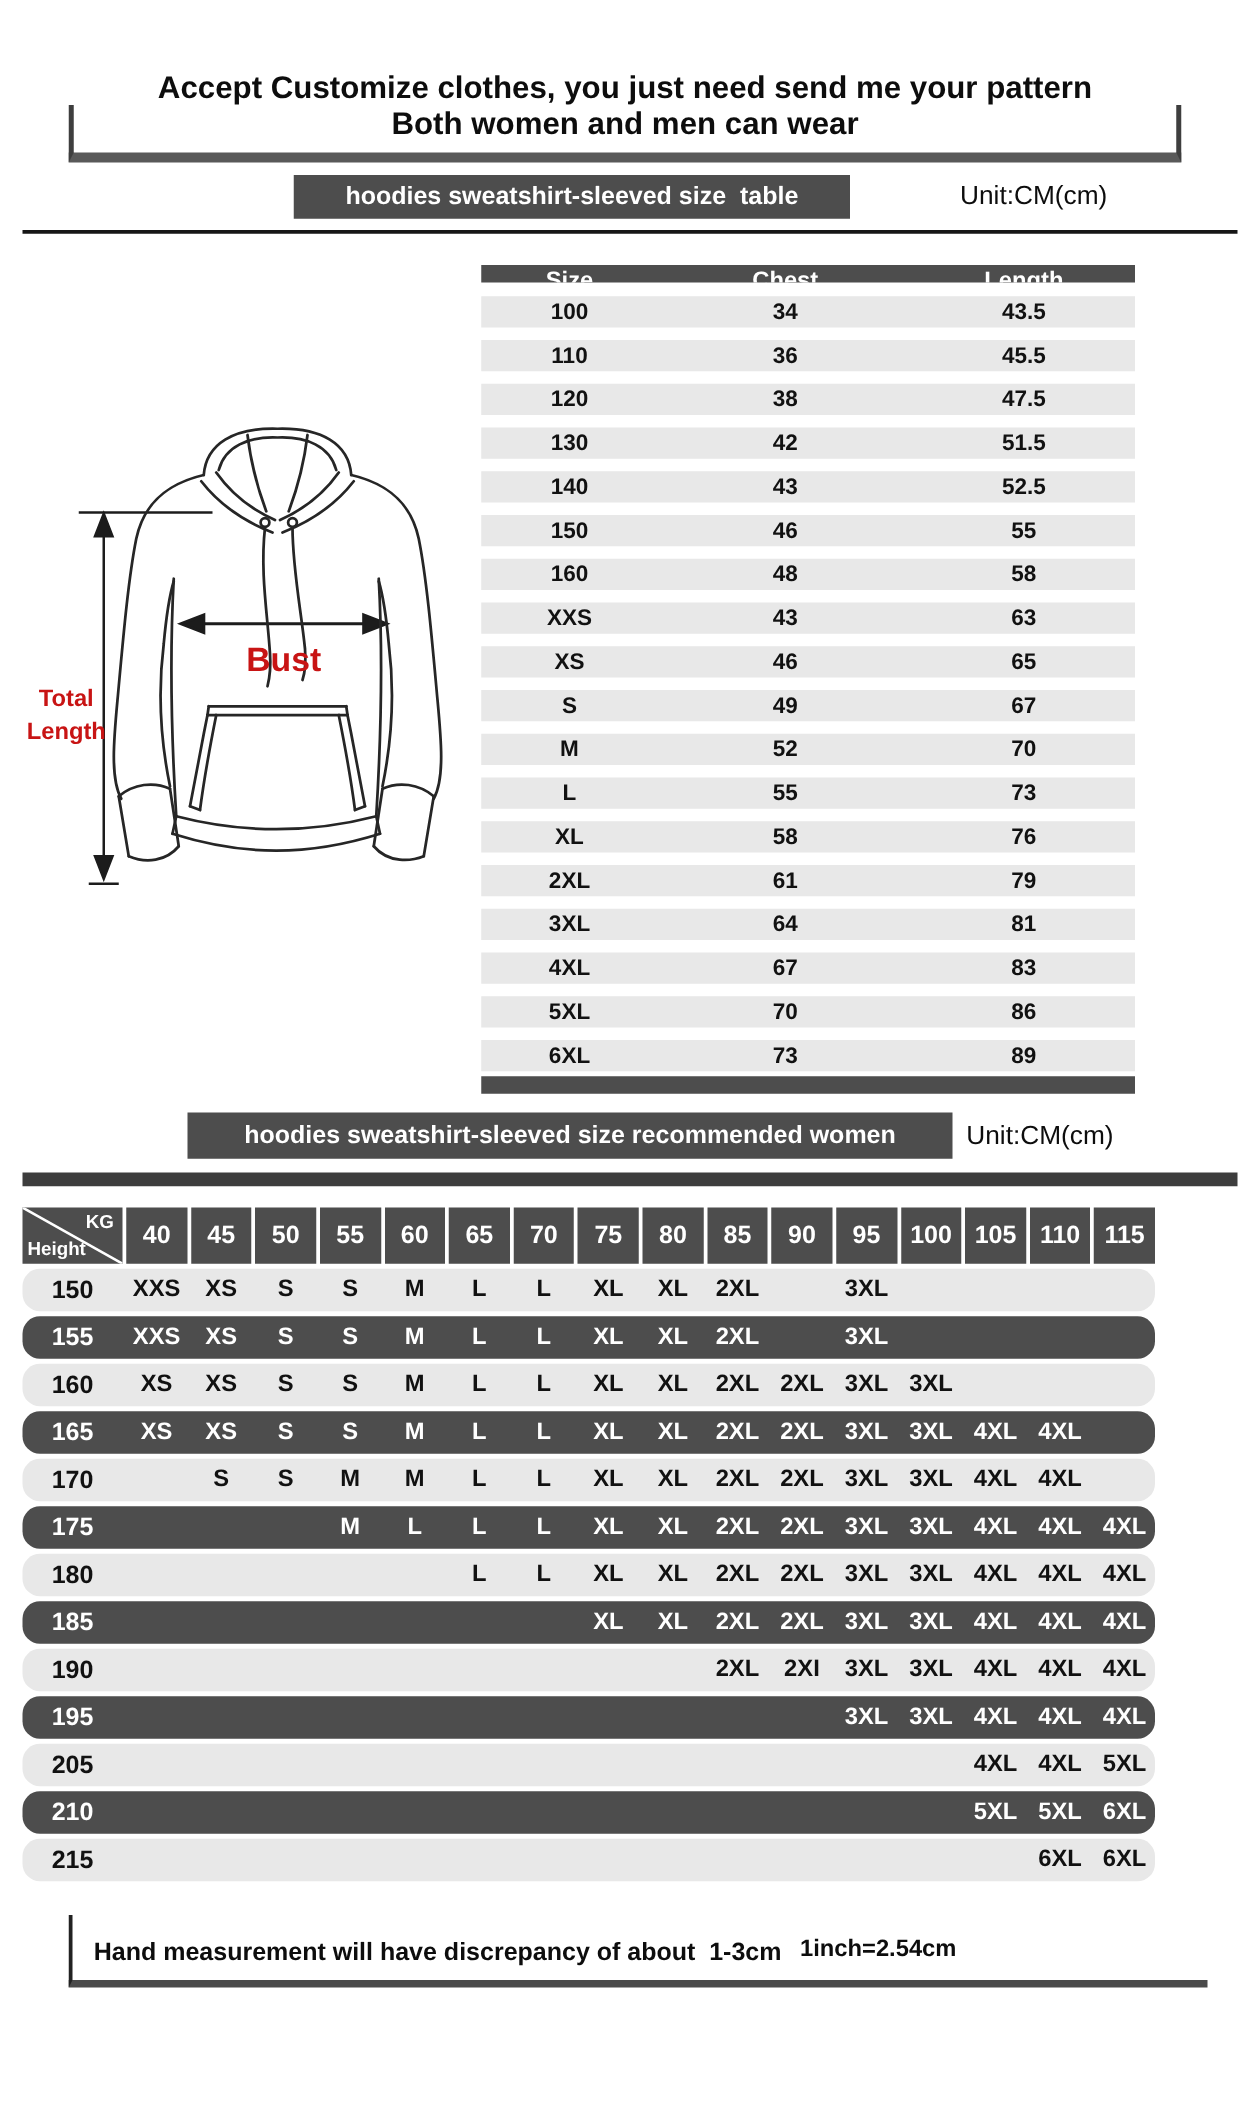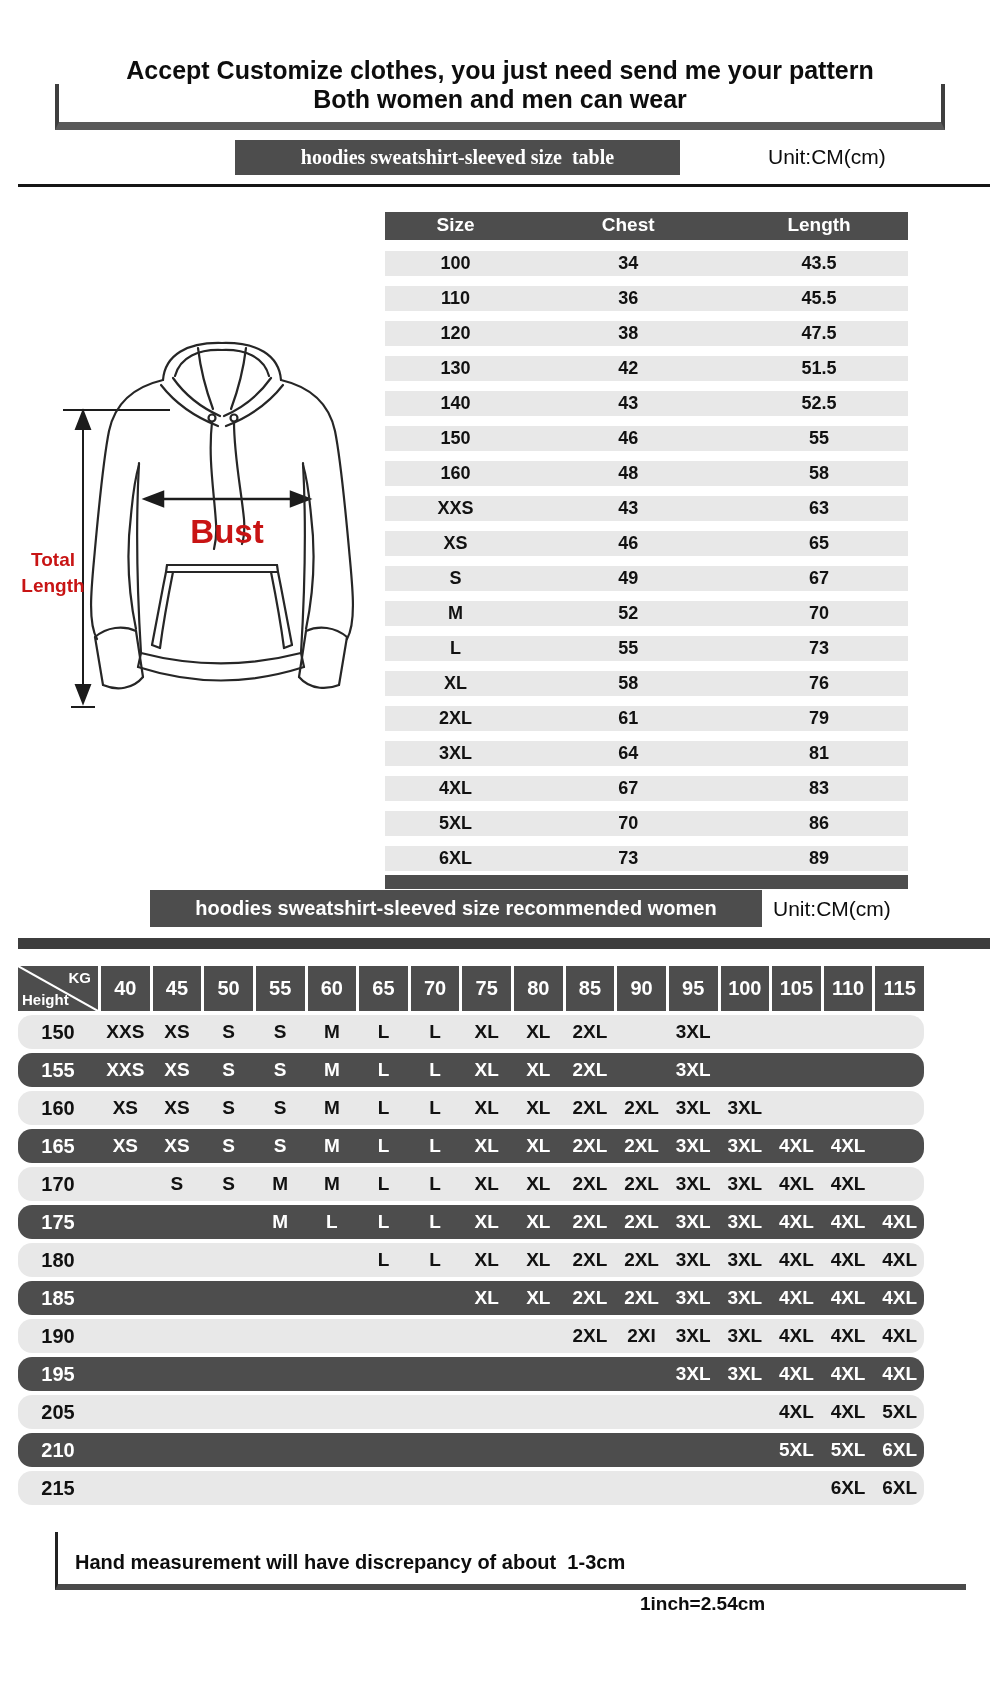--- a/index.html
+++ b/index.html
@@ -8,39 +8,39 @@
 
   
   .hdr-title{position:absolute;top:56px;left:0;width:1000px;text-align:center;
     font-size:25px;font-weight:700;color:#0d0d0d;line-height:29px;letter-spacing:0px;}
   .hdr-bracket{position:absolute;left:55px;top:84px;width:882px;height:38px;
     border-left:4px solid #3e3e3e;border-right:4px solid #3e3e3e;border-bottom:8px solid #595959;}
 
   
   .banner{position:absolute;background:var(--dark,#4d4d4d);color:#fff;font-weight:700;
     text-align:center;white-space:pre;}
-  .banner1{left:235px;top:140px;width:445px;height:35px;font-size:20px;line-height:35px;font-family:Liberation Serif, serif;}
+  .banner1{left:235px;top:140px;width:445px;height:35px;font-size:20px;line-height:35px;}
   .banner2{left:150px;top:890px;width:612px;height:37px;font-size:20px;line-height:37px;}
   .unit{position:absolute;font-weight:400;color:#0d0d0d;font-size:21px;}
   .unit1{left:768px;top:145px;}
   .unit2{left:773px;top:897px;}
   .divider1{position:absolute;left:18px;top:184px;width:972px;height:3px;background:#161616;}
   .divider2{position:absolute;left:18px;top:938px;width:972px;height:11px;background:#3d3d3d;}
 
   
   .hoodie-svg{position:absolute;left:15px;top:333px;width:360px;height:380px;}
   .bust-label{position:absolute;left:182px;top:513px;width:90px;text-align:center;
-    color:var(--red,#c81414);font-size:33px;font-weight:700;}
+    color:var(--red,#c81414);font-size:27px;font-weight:700;}
   .tl-label{position:absolute;left:14px;top:547px;width:78px;text-align:center;
     color:var(--red,#c81414);font-size:19px;line-height:26px;font-weight:700;}
 
   
   #size-table{position:absolute;left:385px;top:212px;width:523px;}
   .st-grid{display:grid;grid-template-columns:27% 39% 34%;}
-  #st-header{height:28px;line-height:26px;background:var(--dark,#4d4d4d);color:#fff;
+  #st-header{height:14px;line-height:26px;background:var(--dark,#4d4d4d);color:#fff;
     font-size:19px;font-weight:700;margin-bottom:11px;}
   .st-row{height:25px;line-height:25px;background:var(--light,#e8e8e8);
     color:#111;font-size:18px;font-weight:700;margin-bottom:10px;}
   .st-cell{text-align:center;overflow:hidden;}
   #st-footer{height:14px;background:var(--dark,#4d4d4d);margin-top:-6px;}
 
   
   #rec-table{position:absolute;left:18px;top:966px;width:906px;}
   .rt-grid{display:grid;grid-template-columns:80px repeat(16,1fr);column-gap:3px;border-radius:14px;}
   #rt-header{height:45px;}
@@ -54,21 +54,21 @@
   .rt-row.light{background:var(--light,#e8e8e8);color:#111;}
   .rt-row.dark{background:var(--dark,#4d4d4d);color:#fff;}
   .rt-label{text-align:center;font-size:20px;font-weight:700;}
   .rt-cell{text-align:center;font-size:19px;font-weight:700;overflow:hidden;}
 
   
   .ftr-bracket{position:absolute;left:55px;top:1532px;width:908px;height:52px;
     border-left:3px solid #222;border-bottom:6px solid #4a4a4a;}
   .ftr-note{position:absolute;left:75px;top:1551px;font-size:20px;font-weight:700;
     color:#0d0d0d;white-space:pre;}
-  .ftr-conv{position:absolute;left:640px;top:1549px;font-size:19px;font-weight:700;color:#0d0d0d;margin-top:44px;}
+  .ftr-conv{position:absolute;left:640px;top:1549px;font-size:19px;font-weight:700;color:#0d0d0d;}
 </style>
 </head>
 <body>
 
 <div class="page">
 
   <div class="hdr-bracket"></div>
   <div class="hdr-title">
     <div>Accept Customize clothes, you just need send me your pattern</div>
     <div>Both women and men can wear</div>

